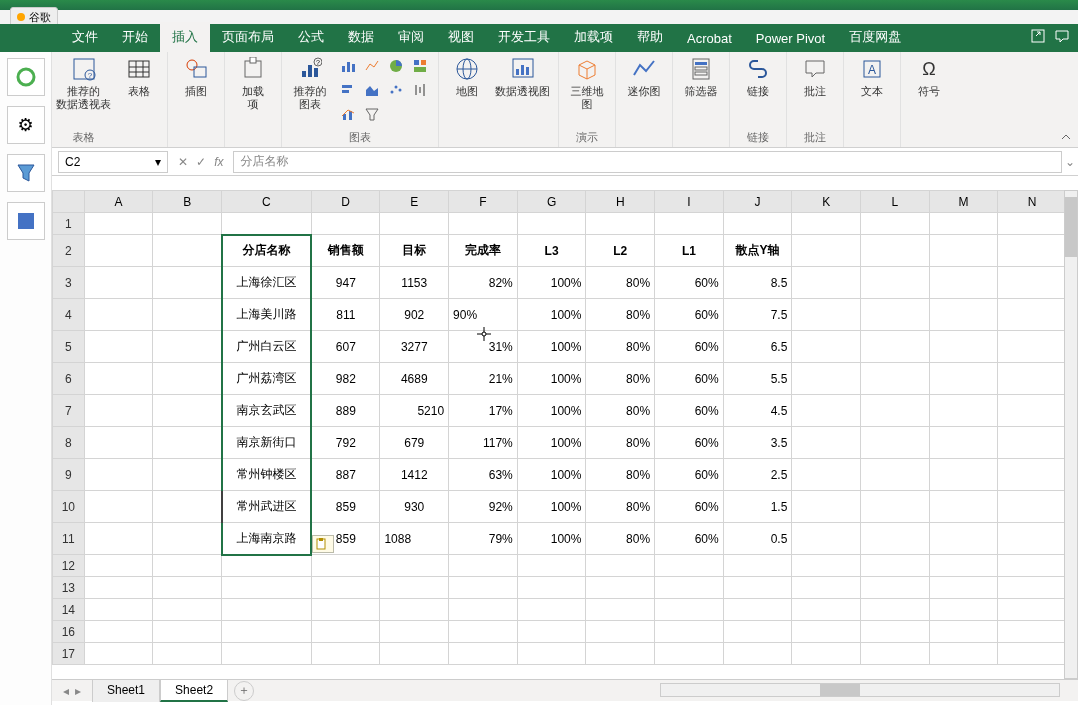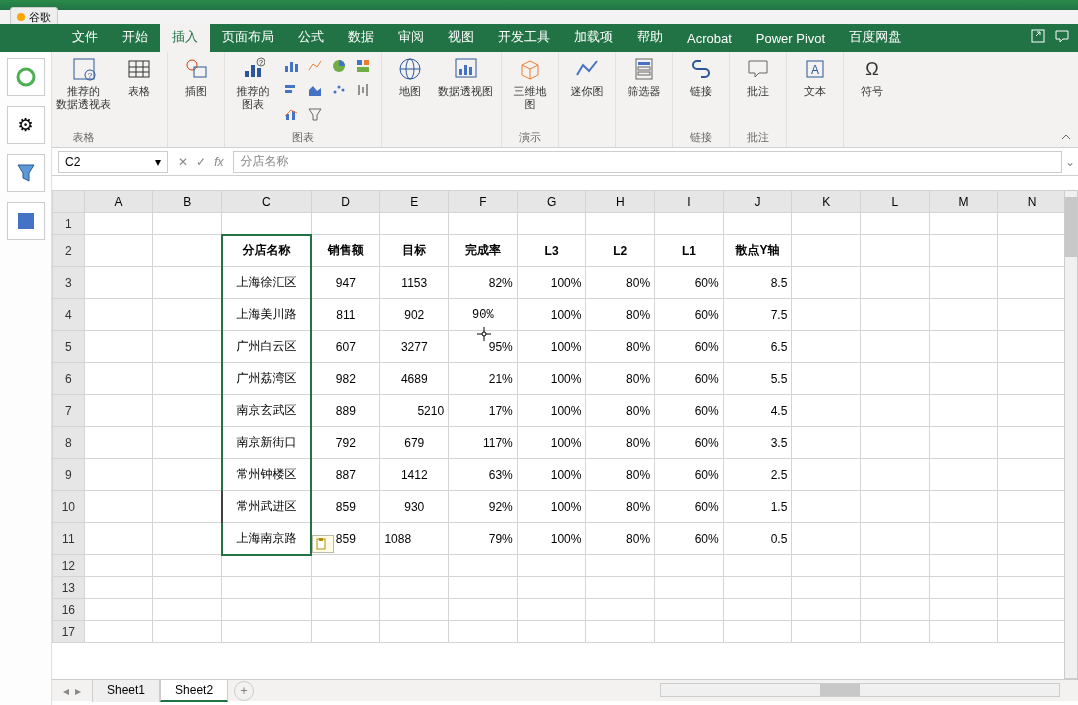--- a/index.html
+++ b/index.html
@@ -141,20 +141,35 @@
               <circle cx="8" cy="8" r="5" fill="none" stroke="#d83b01"></circle>
               <rect x="10" y="10" width="12" height="10" fill="none" stroke="#2b579a"></rect>
             </svg>
           </span>
         <span class="label">插图</span>
       </div>
     </div>
     <div class="group-label"></div>
   </div>
 
+  <div class="group">
+    <div class="group-row">
+      <div class="btn-big">
+        <span class="icon">
+            <svg width="24" height="24">
+              <rect x="4" y="4" width="16" height="16" fill="none" stroke="#666"></rect>
+              <rect x="9" y="0" width="6" height="6" fill="#fff" stroke="#666"></rect>
+            </svg>
+          </span>
+        <span class="label" style="white-space:pre-line">加载
+项</span>
+      </div>
+    </div>
+    <div class="group-label"></div>
+  </div>
 
   <div class="group">
     <div class="group-row">
       <div class="btn-big">
         <span class="icon">
             <svg width="24" height="24">
               <rect x="4" y="14" width="4" height="6" fill="#2b579a"></rect>
               <rect x="10" y="8" width="4" height="12" fill="#2b579a"></rect>
               <rect x="16" y="11" width="4" height="9" fill="#2b579a"></rect>
               <circle cx="20" cy="5" r="4" fill="none" stroke="#666"></circle>
@@ -481,38 +496,38 @@
           <td class="empty" style=";"></td>
           <td class="empty" style=";"></td>
         </tr>
         <tr class="data-row">
           <td class="rowhdr">4</td>
           <td class="empty" style=";"></td>
           <td class="empty" style=";"></td>
           <td class="name-cell r-in" style=";border-left:2px solid #217346;border-right:2px solid #217346;">上海美川路</td>
           <td class="empty" style="text-align:center;">811</td>
           <td class="empty" style="text-align:center;">902</td>
-          <td class="empty" style="text-align:center;font-family:Liberation Mono, monospace;">90%</td>
+          <td class="empty" style="text-align:left;">90%</td>
           <td class="empty" style="text-align:right;">100%</td>
           <td class="empty" style="text-align:right;">80%</td>
           <td class="empty" style="text-align:right;">60%</td>
           <td class="empty" style="text-align:right;">7.5</td>
           <td class="empty" style=";"></td>
           <td class="empty" style=";"></td>
           <td class="empty" style=";"></td>
           <td class="empty" style=";"></td>
         </tr>
         <tr class="data-row">
           <td class="rowhdr">5</td>
           <td class="empty" style=";"></td>
           <td class="empty" style=";"></td>
           <td class="name-cell r-in" style=";border-left:2px solid #217346;border-right:2px solid #217346;">广州白云区</td>
           <td class="empty" style="text-align:center;">607</td>
           <td class="empty" style="text-align:center;">3277</td>
-          <td class="empty" style="text-align:right;">95%</td>
+          <td class="empty" style="text-align:right;">31%</td>
           <td class="empty" style="text-align:right;">100%</td>
           <td class="empty" style="text-align:right;">80%</td>
           <td class="empty" style="text-align:right;">60%</td>
           <td class="empty" style="text-align:right;">6.5</td>
           <td class="empty" style=";"></td>
           <td class="empty" style=";"></td>
           <td class="empty" style=";"></td>
           <td class="empty" style=";"></td>
         </tr>
         <tr class="data-row">
@@ -629,20 +644,37 @@
           <td class="empty" style=";"></td>
           <td class="empty" style=";"></td>
           <td class="empty" style=";"></td>
           <td class="empty" style=";"></td>
           <td class="empty" style=";"></td>
           <td class="empty" style=";"></td>
           <td class="empty" style=";"></td>
         </tr>
         <tr>
           <td class="rowhdr">13</td>
+          <td class="empty" style=";"></td>
+          <td class="empty" style=";"></td>
+          <td class="empty" style=";"></td>
+          <td class="empty" style=";"></td>
+          <td class="empty" style=";"></td>
+          <td class="empty" style=";"></td>
+          <td class="empty" style=";"></td>
+          <td class="empty" style=";"></td>
+          <td class="empty" style=";"></td>
+          <td class="empty" style=";"></td>
+          <td class="empty" style=";"></td>
+          <td class="empty" style=";"></td>
+          <td class="empty" style=";"></td>
+          <td class="empty" style=";"></td>
+        </tr>
+        <tr>
+          <td class="rowhdr">14</td>
           <td class="empty" style=";"></td>
           <td class="empty" style=";"></td>
           <td class="empty" style=";"></td>
           <td class="empty" style=";"></td>
           <td class="empty" style=";"></td>
           <td class="empty" style=";"></td>
           <td class="empty" style=";"></td>
           <td class="empty" style=";"></td>
           <td class="empty" style=";"></td>
           <td class="empty" style=";"></td>

